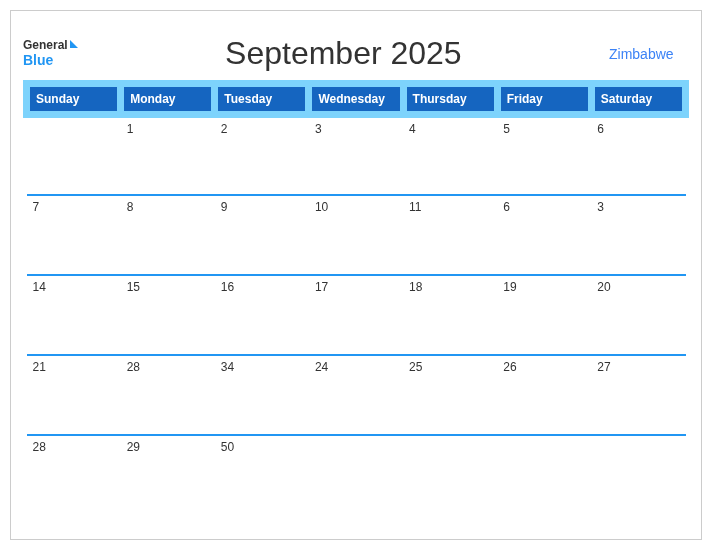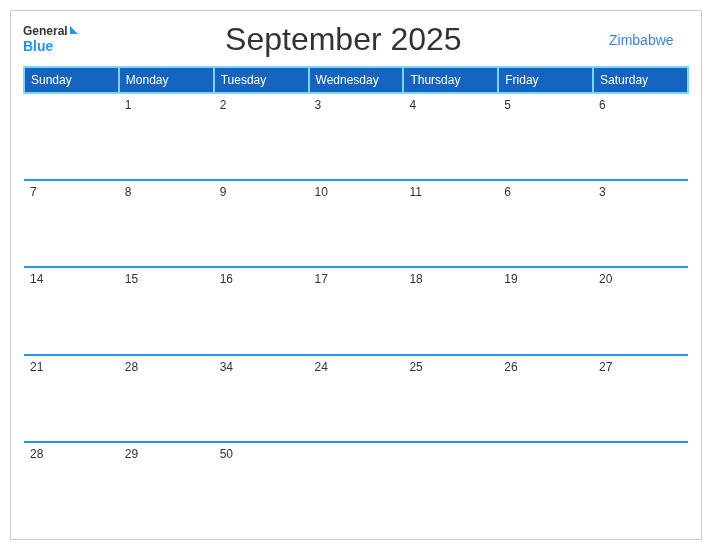--- a/index.html
+++ b/index.html
@@ -12,21 +12,21 @@
       align-items: center;
       justify-content: center;
     }
     .calendar-wrapper {
       width: 692px;
       height: 530px;
       border: 1px solid #ccc;
       background: #fff;
       display: flex;
       flex-direction: column;
-      padding: 10px 12px;
+      padding: 24px 12px;
     }
     .header {
       display: flex;
       align-items: center;
       justify-content: space-between;
       margin-bottom: 8px;
     }
     .logo {
       display: flex;
       flex-direction: column;
@@ -74,23 +74,23 @@
       border-collapse: collapse;
       flex: 1;
     }
     .calendar-table thead tr {
       background: #1565C0;
       color: #fff;
     }
     .calendar-table thead th {
       padding: 5px 6px;
       font-size: 12px;
-      font-weight: normal;
+      font-weight: bold;
       text-align: left;
-      border: 2px solid #7dd3fc;
+      border: 7px solid #7dd3fc;
     }
     .calendar-table tbody tr {
       border-top: 2px solid #2196F3;
     }
     .calendar-table tbody td {
       vertical-align: top;
       padding: 4px 6px;
       font-size: 12px;
       color: #333;
       height: 72px;

